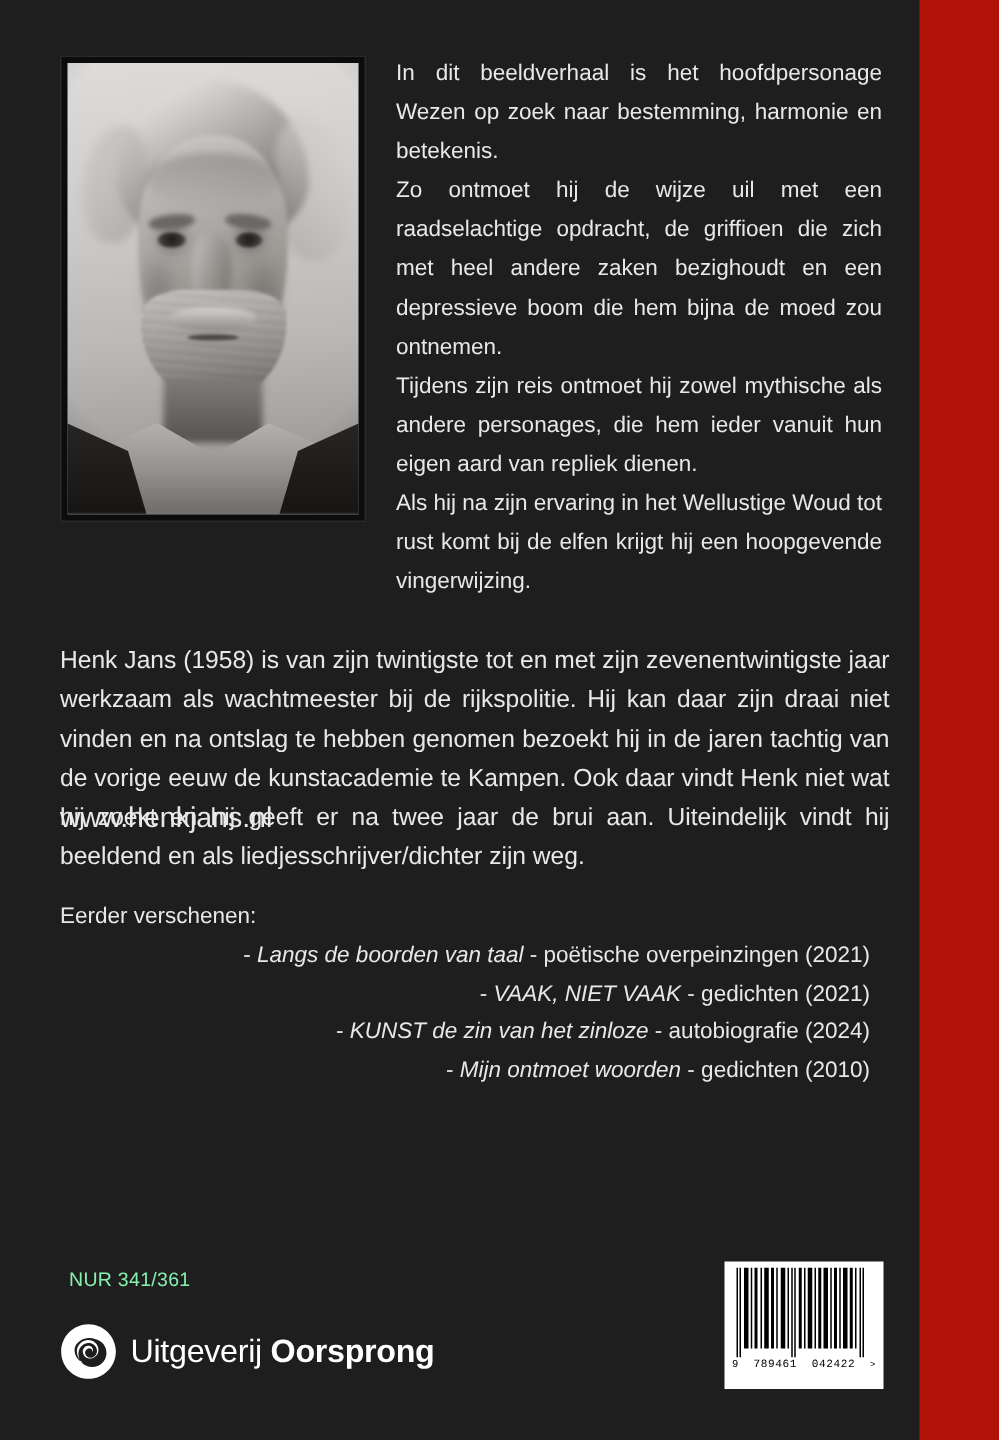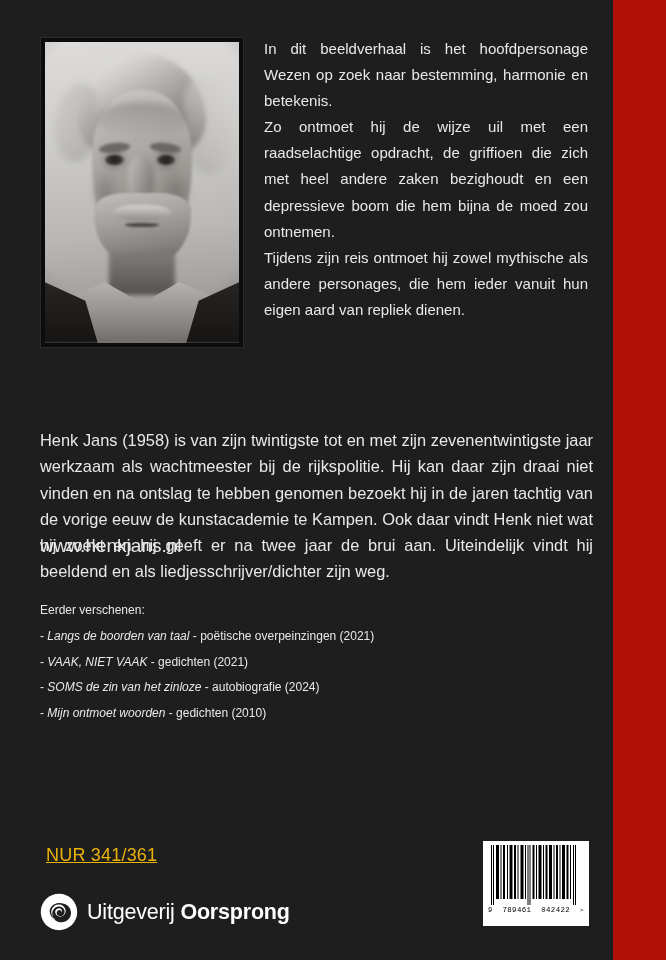--- a/index.html
+++ b/index.html
@@ -257,50 +257,49 @@
     line-height: 22px;
   }
 
   
   #earlier {
     position: absolute;
     left: 40px;
     top: 598px;
     width: 540px;
     color: #e9e8e6;
-    font-size: 12px;
+    font-size: 15px;
     line-height: 25.8px;
   }
   #earlier .heading { display: block; }
   #earlier ul {
     list-style: none;
     margin: 0;
     padding: 0;
+    text-align: right;
   }
   #earlier li { white-space: nowrap; }
   #earlier .ttl { font-style: italic; }
 
   
   #nur {
     position: absolute;
     left: 46px;
     top: 845px;
-    color: #eab308;
-    font-size: 18px;
+    color: #86efac;
+    font-size: 13px;
     letter-spacing: .2px;
-    text-decoration: underline;
   }
   #publisher {
     position: absolute;
     left: 40px;
     top: 882px;
     display: flex;
     align-items: center;
     gap: 9px;
-    margin-top: 11px;
   }
   #publisher .mark { width: 38px; height: 38px; display: block; }
   #publisher .name {
     color: #ffffff;
     font-size: 21.5px;
     letter-spacing: -0.2px;
     white-space: nowrap;
   }
   #publisher .name .b { font-weight: bold; }
 
@@ -365,34 +364,35 @@
       <div class="shirt"></div>
       <div class="jacket-l"></div>
       <div class="jacket-r"></div>
     </div>
   </div>
 
   <div id="blurb">
     <p class="last-line-left">In dit beeldverhaal is het hoofdpersonage Wezen op zoek naar bestemming, harmonie en betekenis.</p>
     <p class="last-line-left">Zo ontmoet hij de wijze uil met een raadselachtige opdracht, de griffioen die zich met heel andere zaken bezighoudt en een depressieve boom die hem bijna de moed zou ontnemen.</p>
     <p class="last-line-left">Tijdens zijn reis ontmoet hij zowel mythische als andere personages, die hem ieder vanuit hun eigen aard van repliek dienen.</p>
+    <p class="last-line-left">Als hij na zijn ervaring in het Wellustige Woud tot rust komt bij de elfen krijgt hij een hoopgevende vingerwijzing.</p>
   </div>
 
   <div id="bio">
     <p>Henk Jans (1958) is van zijn twintigste tot en met zijn zevenentwintigste jaar werkzaam als wachtmeester bij de rijkspolitie. Hij kan daar zijn draai niet vinden en na ontslag te hebben genomen bezoekt hij in de jaren tachtig van de vorige eeuw de kunstacademie te Kampen. Ook daar vindt Henk niet wat hij zoekt en hij geeft er na twee jaar de brui aan. Uiteindelijk vindt hij beeldend en als liedjesschrijver/dichter zijn weg.</p>
   </div>
 
   <div id="website">www.henkjans.nl</div>
 
   <div id="earlier">
     <span class="heading">Eerder verschenen:</span>
     <ul id="earlier-list">
         <li><span>- </span><span class="ttl">Langs de boorden van taal</span><span> - poëtische overpeinzingen (2021)</span></li>
         <li><span>- </span><span class="ttl">VAAK, NIET VAAK</span><span> - gedichten (2021)</span></li>
-        <li><span>- </span><span class="ttl">SOMS de zin van het zinloze</span><span> - autobiografie (2024)</span></li>
+        <li><span>- </span><span class="ttl">KUNST de zin van het zinloze</span><span> - autobiografie (2024)</span></li>
         <li><span>- </span><span class="ttl">Mijn ontmoet woorden</span><span> - gedichten (2010)</span></li>
       </ul>
   </div>
 
   <div id="nur">NUR 341/361</div>
 
   <div id="publisher">
     <svg class="mark" viewBox="0 0 100 100">
       <path fill="#ffffff" d="M50 2C23.5 2 2 23.5 2 50s21.5 48 48 48 48-21.5 48-48S76.5 2 50 2z
         M62.5 28.5c11.5 2.8 19.2 12.6 19 24.4-0.2 13.9-11.6 24.6-25.6 24.3

